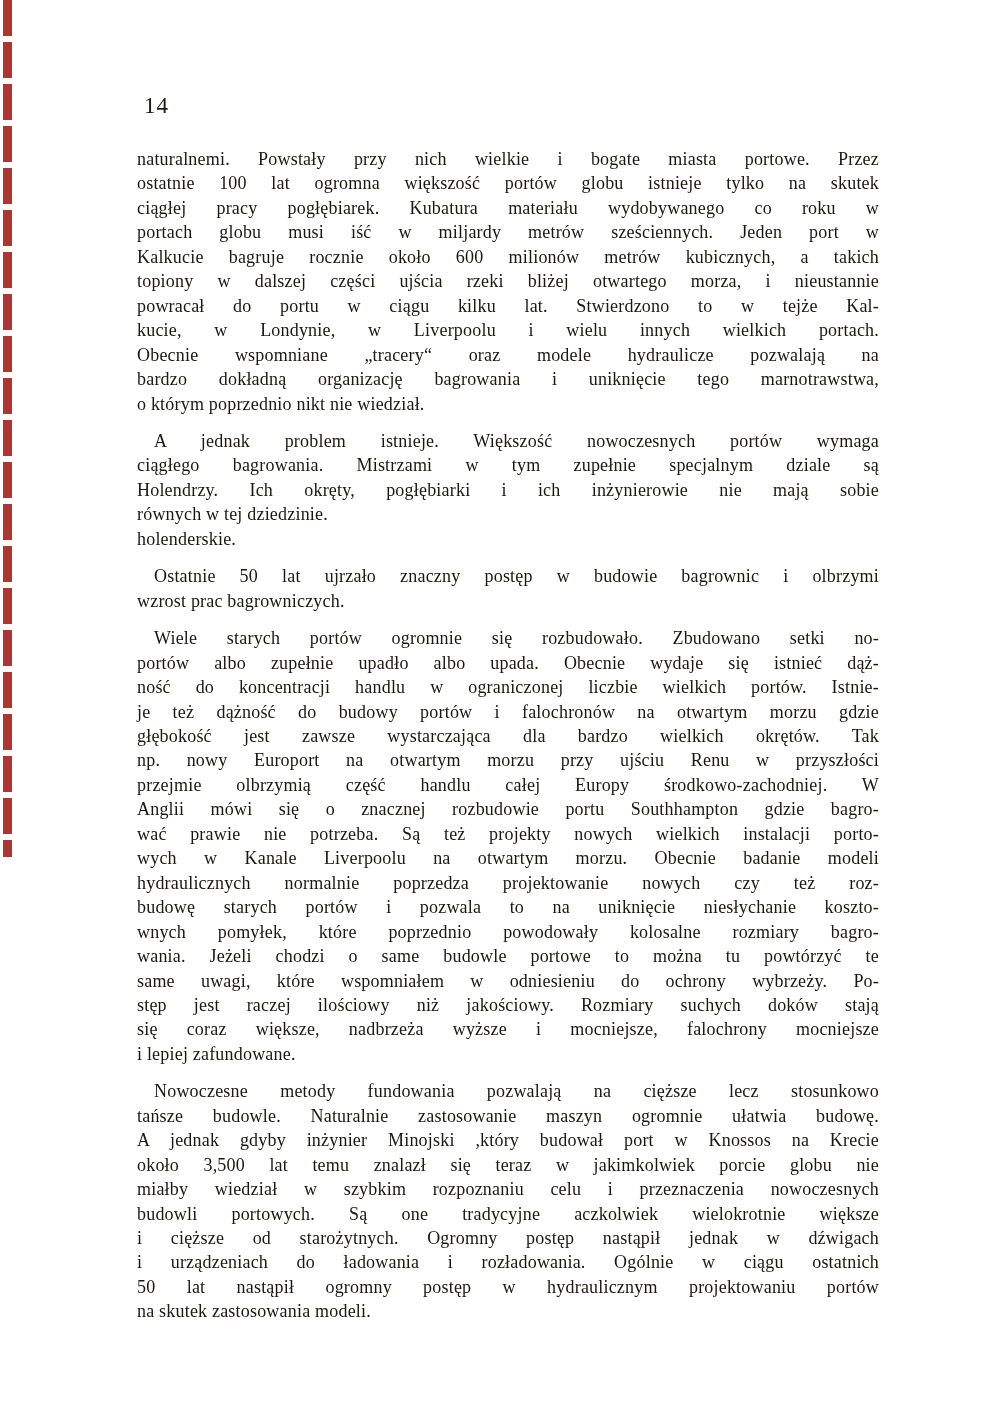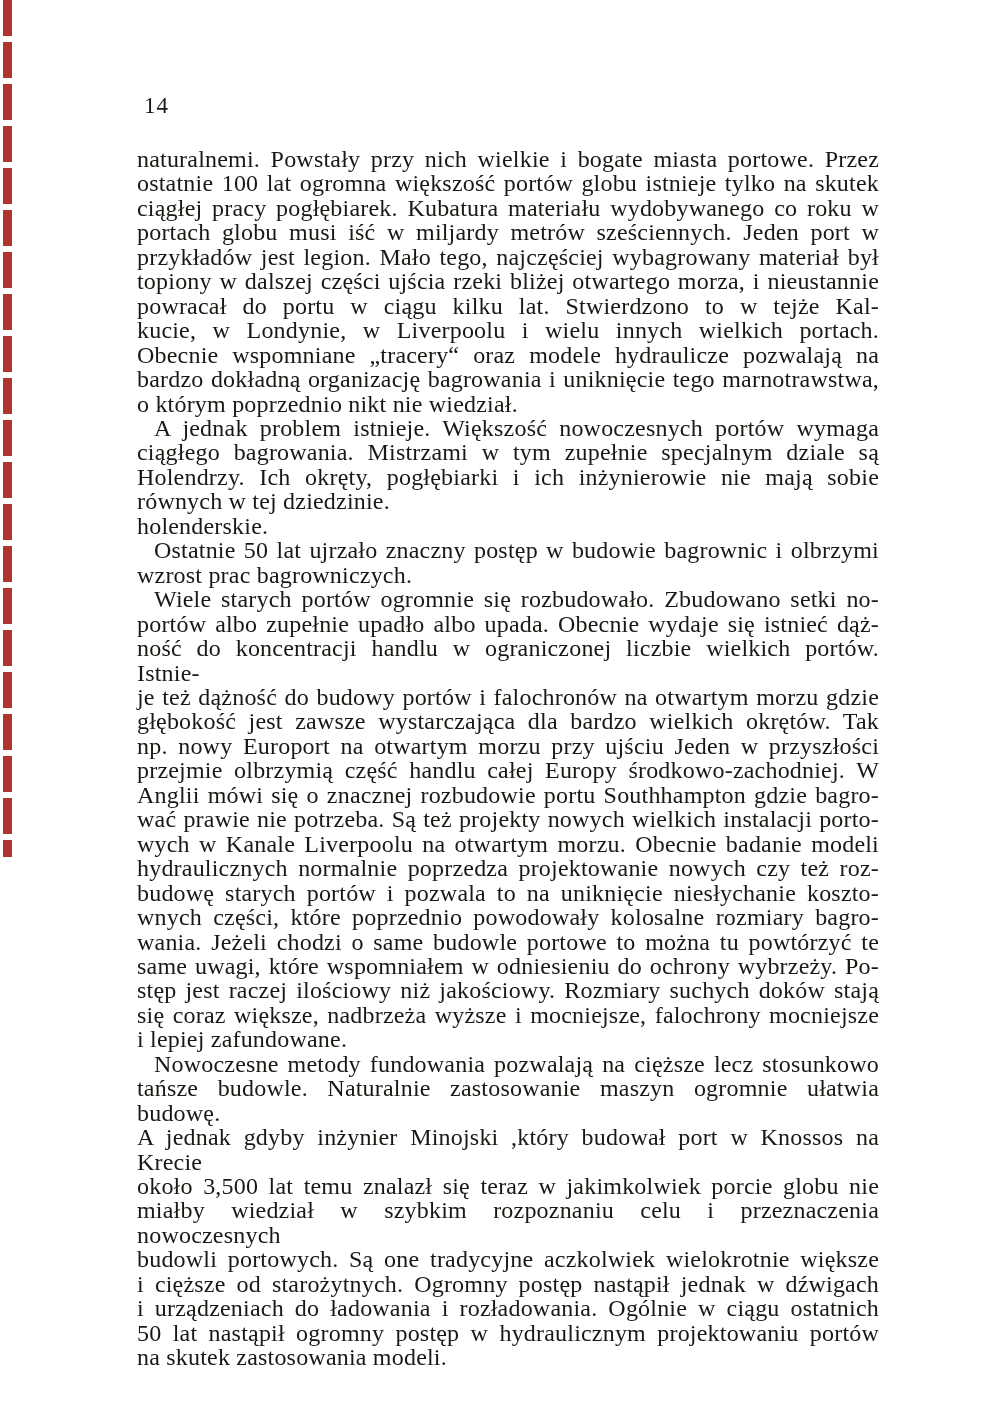--- a/index.html
+++ b/index.html
@@ -35,74 +35,75 @@
     left: 144px;
     top: 93px;
     font-size: 23px;
     letter-spacing: 1px;
   }
   .text {
     position: absolute;
     left: 137px;
     top: 147px;
     width: 742px;
-    font-size: 24px;
+    font-size: 18px;
     line-height: 24.46px;
     letter-spacing: 0.2px;
   }
   .line {
     text-align: justify;
     text-align-last: justify;
     white-space: normal;
   }
   .line.end {
     text-align-last: left;
   }
   .line.ind {
     text-indent: 17px;
+    margin-top: 13px;
   }
 </style>
 </head>
 <body>
 
 <div class="page">
   <div class="marks"></div>
   <div class="pagenum">14</div>
   <div class="text">
       <div class="line">naturalnemi. Powstały przy nich wielkie i bogate miasta portowe. Przez</div>
       <div class="line">ostatnie 100 lat ogromna większość portów globu istnieje tylko na skutek</div>
       <div class="line">ciągłej pracy pogłębiarek. Kubatura materiału wydobywanego co roku w</div>
       <div class="line">portach globu musi iść w miljardy metrów sześciennych. Jeden port w</div>
-      <div class="line">przykładów jest legion. Mało tego, najczęściej wybagrowany materiał był</div>
+      <div class="line">Kalkucie bagruje rocznie około 600 milionów metrów kubicznych, a takich</div>
       <div class="line">topiony w dalszej części ujścia rzeki bliżej otwartego morza, i nieustannie</div>
       <div class="line">powracał do portu w ciągu kilku lat. Stwierdzono to w tejże Kal-</div>
       <div class="line">kucie, w Londynie, w Liverpoolu i wielu innych wielkich portach.</div>
       <div class="line">Obecnie wspomniane „tracery“ oraz modele hydraulicze pozwalają na</div>
       <div class="line">bardzo dokładną organizację bagrowania i uniknięcie tego marnotrawstwa,</div>
       <div class="line end">o którym poprzednio nikt nie wiedział.</div>
       <div class="line ind">A jednak problem istnieje. Większość nowoczesnych portów wymaga</div>
       <div class="line">ciągłego bagrowania. Mistrzami w tym zupełnie specjalnym dziale są</div>
       <div class="line">Holendrzy. Ich okręty, pogłębiarki i ich inżynierowie nie mają sobie</div>
       <div class="line end">równych w tej dziedzinie.</div>
       <div class="line end">holenderskie.</div>
       <div class="line ind">Ostatnie 50 lat ujrzało znaczny postęp w budowie bagrownic i olbrzymi</div>
       <div class="line end">wzrost prac bagrowniczych.</div>
       <div class="line ind">Wiele starych portów ogromnie się rozbudowało. Zbudowano setki no-</div>
       <div class="line">portów albo zupełnie upadło albo upada. Obecnie wydaje się istnieć dąż-</div>
       <div class="line">ność do koncentracji handlu w ograniczonej liczbie wielkich portów. Istnie-</div>
       <div class="line">je też dążność do budowy portów i falochronów na otwartym morzu gdzie</div>
       <div class="line">głębokość jest zawsze wystarczająca dla bardzo wielkich okrętów. Tak</div>
-      <div class="line">np. nowy Europort na otwartym morzu przy ujściu Jeden w przyszłości</div>
+      <div class="line">np. nowy Europort na otwartym morzu przy ujściu Renu w przyszłości</div>
       <div class="line">przejmie olbrzymią część handlu całej Europy środkowo-zachodniej. W</div>
       <div class="line">Anglii mówi się o znacznej rozbudowie portu Southhampton gdzie bagro-</div>
       <div class="line">wać prawie nie potrzeba. Są też projekty nowych wielkich instalacji porto-</div>
       <div class="line">wych w Kanale Liverpoolu na otwartym morzu. Obecnie badanie modeli</div>
       <div class="line">hydraulicznych normalnie poprzedza projektowanie nowych czy też roz-</div>
       <div class="line">budowę starych portów i pozwala to na uniknięcie niesłychanie koszto-</div>
-      <div class="line">wnych części, które poprzednio powodowały kolosalne rozmiary bagro-</div>
+      <div class="line">wnych pomyłek, które poprzednio powodowały kolosalne rozmiary bagro-</div>
       <div class="line">wania. Jeżeli chodzi o same budowle portowe to można tu powtórzyć te</div>
       <div class="line">same uwagi, które wspomniałem w odniesieniu do ochrony wybrzeży. Po-</div>
       <div class="line">stęp jest raczej ilościowy niż jakościowy. Rozmiary suchych doków stają</div>
       <div class="line">się coraz większe, nadbrzeża wyższe i mocniejsze, falochrony mocniejsze</div>
       <div class="line end">i lepiej zafundowane.</div>
       <div class="line ind">Nowoczesne metody fundowania pozwalają na cięższe lecz stosunkowo</div>
       <div class="line">tańsze budowle. Naturalnie zastosowanie maszyn ogromnie ułatwia budowę.</div>
       <div class="line">A jednak gdyby inżynier Minojski ,który budował port w Knossos na Krecie</div>
       <div class="line">około 3,500 lat temu znalazł się teraz w jakimkolwiek porcie globu nie</div>
       <div class="line">miałby wiedział w szybkim rozpoznaniu celu i przeznaczenia nowoczesnych</div>

